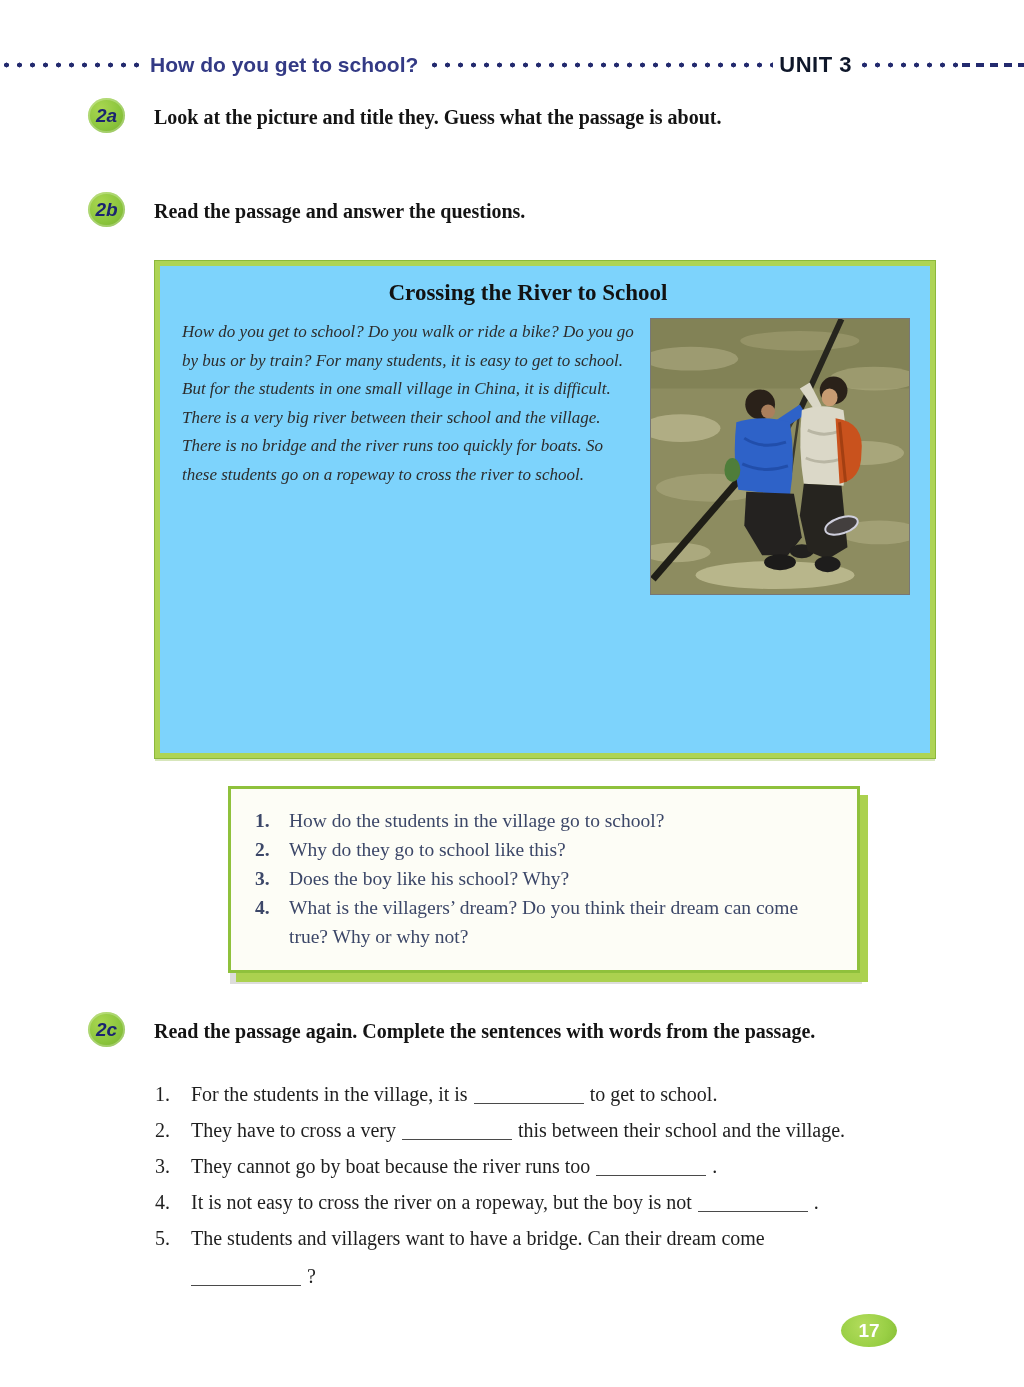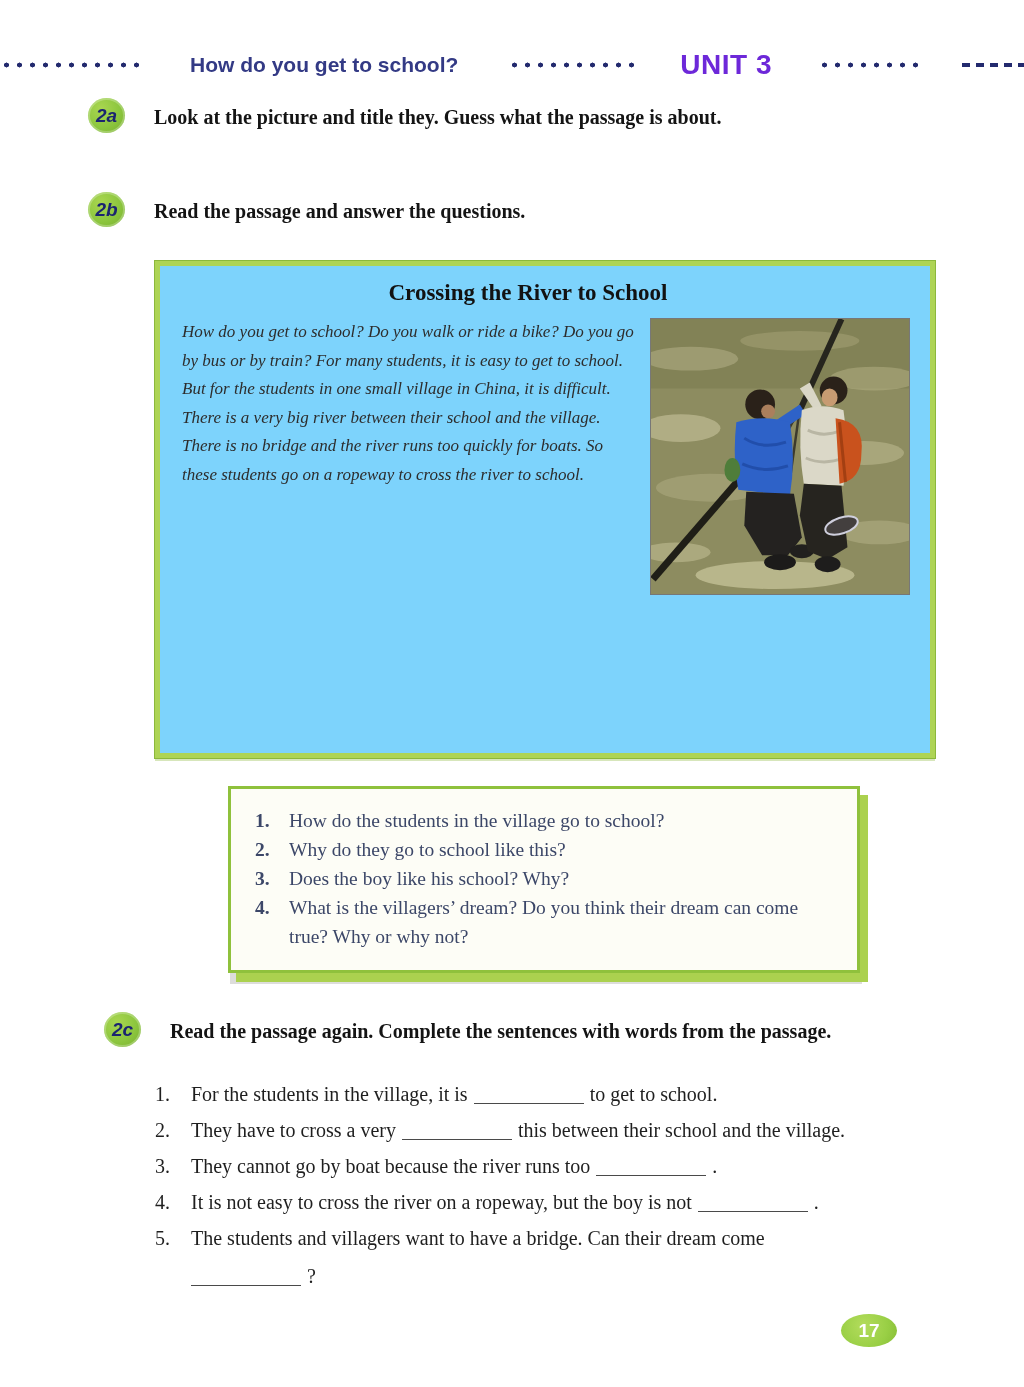--- a/index.html
+++ b/index.html
@@ -1,44 +1,44 @@
 <!DOCTYPE html>
 <html><head>
 <meta charset="utf-8">
 <style>
   html,body{margin:0;padding:0;background:#e9e9e9;}
   .page{position:relative;width:1024px;height:1387px;background:#ffffff;overflow:hidden;
         font-family:"Liberation Serif",serif;color:#2d2d2d;}
 
   
   .header-row{position:absolute;top:54px;left:0;width:1024px;height:22px;
-              display:flex;align-items:center;gap:40px;}
+              display:flex;align-items:center;}
   .dots{height:8px;background-image:radial-gradient(circle 2.6px at 50% 50%, #232a6e 2.3px, rgba(0,0,0,0) 2.7px);
         background-size:13px 8px;background-repeat:repeat-x;background-position:left center;}
   .seg-left{width:140px;}
   .seg-mid{flex:1;}
   .seg-right{width:104px;}
   .dashes{height:4px;width:62px;
         background:repeating-linear-gradient(90deg,#232a6e 0 8px,rgba(0,0,0,0) 8px 14px);}
   .header-title{font-family:"Liberation Sans",sans-serif;font-size:21px;font-weight:600;
                 color:#333a85;margin:0 10px;white-space:nowrap;}
-  .unit-label{font-family:"Liberation Sans",sans-serif;font-size:28px;font-weight:800;
-              color:#6d28d9;margin:0 6px;white-space:nowrap;letter-spacing:.5px;}
+  .unit-label{font-family:"Liberation Sans",sans-serif;font-size:22px;font-weight:800;
+              color:#0f172a;margin:0 6px;white-space:nowrap;letter-spacing:.5px;}
 
   
   .activity{position:absolute;left:88px;right:50px;display:flex;align-items:flex-start;gap:29px;}
   .badge{width:37px;height:35px;border-radius:50%;flex-shrink:0;
          background:radial-gradient(circle at 35% 30%, #a9d650 0%, #8cc63e 55%, #76ad2b 100%);
          color:#1b2470;font:italic 800 19px "Liberation Sans",sans-serif;
          display:flex;align-items:center;justify-content:center;
          box-shadow:inset 0 0 0 2px rgba(255,255,255,.25);}
   .instruction{font-weight:700;font-size:20px;line-height:1.45;color:#141414;padding-top:5px;}
   #row-2a{top:98px;}
   #row-2b{top:192px;}
-  #row-2c{top:1012px;margin-left:16px;}
+  #row-2c{top:1012px;}
 
   
   .passage-box{position:absolute;top:261px;left:155px;width:780px;height:497px;
                box-sizing:border-box;background:#7dd3fc;
                border:5px solid #aed455;outline:1px solid #8cb83c;
                box-shadow:0 3px 0 rgba(140,184,60,.35);
                padding:10px 16px 12px 22px;}
   .passage-title{text-align:center;font-size:23px;font-weight:700;color:#121212;margin:4px 40px 10px 0;}
   .photo{float:right;width:260px;height:277px;margin:2px 4px 8px 16px;
          border:1px solid #777;box-sizing:border-box;}

